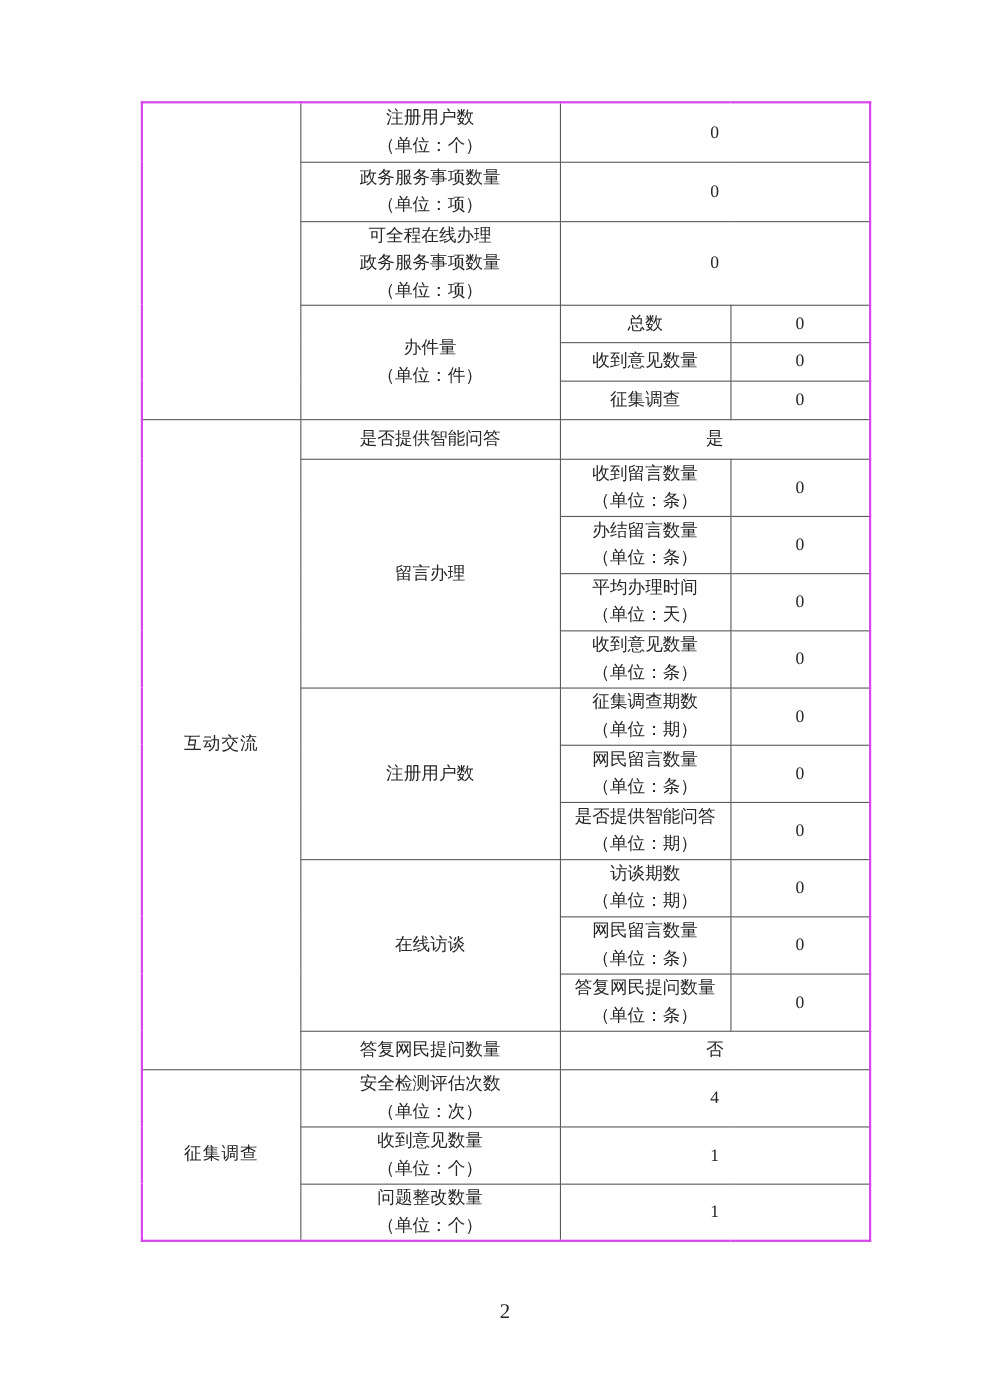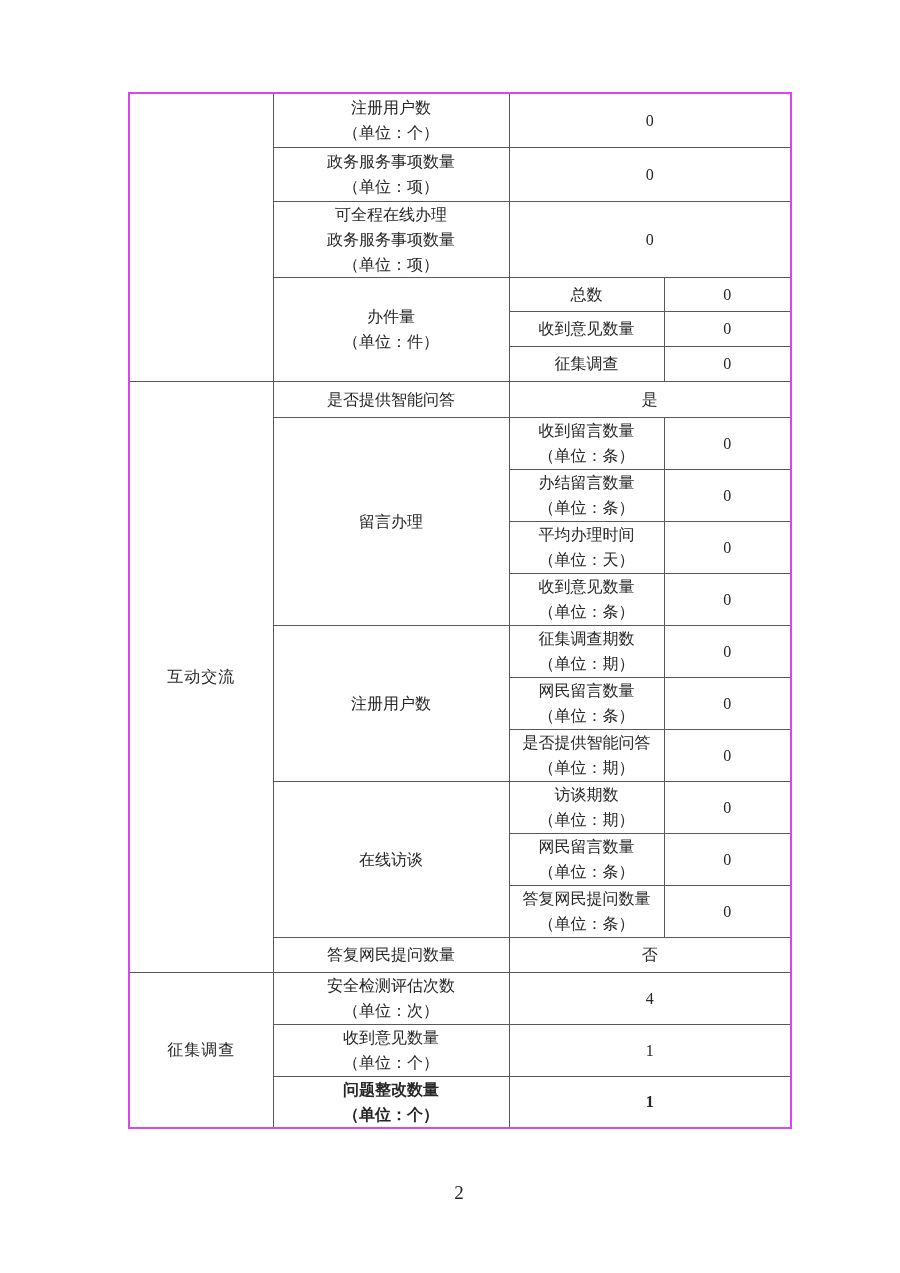--- a/index.html
+++ b/index.html
@@ -36,21 +36,21 @@
     overflow: hidden;
   }
   td.cat { font-size: 17px; letter-spacing: 1px; }
   td.val { font-size: 17px; }
   tr.rh54 { height: 54px; }
   tr.rh76 { height: 76px; }
   tr.rh34 { height: 34px; }
   tr.rh35 { height: 35px; }
   tr.rh36 { height: 36px; }
   tr.rh52 { height: 52px; }
-  tr.rh53 { height: 50px; font-weight: bold; }
+  tr.rh53 { height: 50px; }
   .pagenum {
     position: absolute;
     left: 128px;
     width: 662px;
     top: 1182px;
     text-align: center;
     font-size: 19px;
     color: #262626;
   }
 </style>

